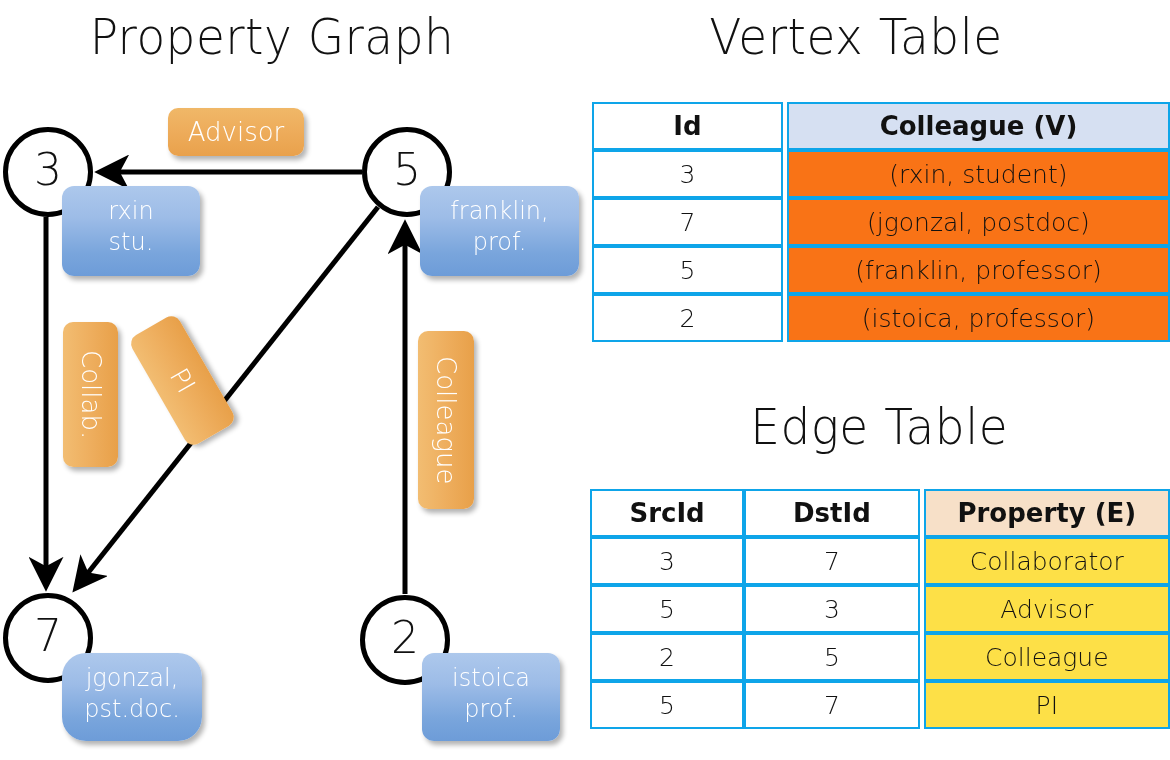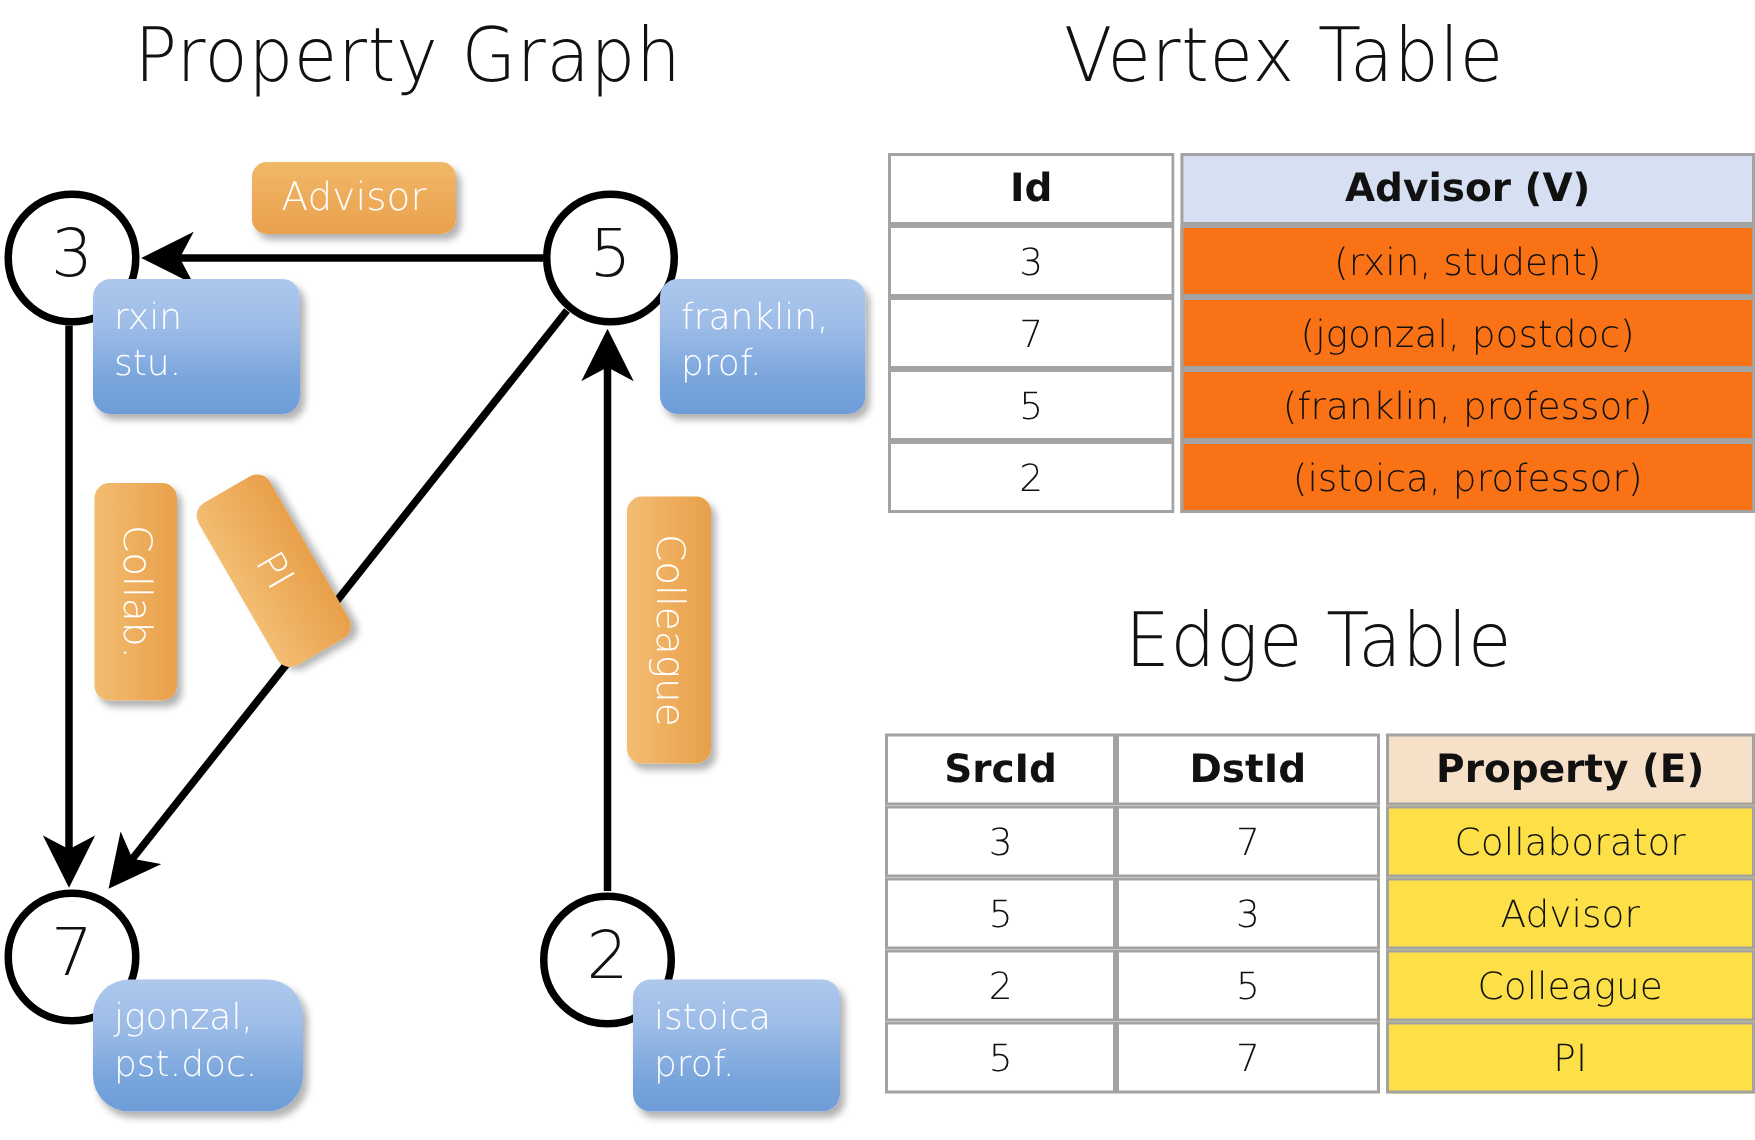--- a/index.html
+++ b/index.html
@@ -79,23 +79,24 @@
     box-shadow: 3px 4px 5px rgba(0,0,0,0.30);
     color: #ffffff;
     font-family: "DejaVu Sans", sans-serif;
     font-weight: 300;
     font-size: 24px;
     line-height: 1.28;
     padding: 10px 14px;
     box-sizing: border-box;
     z-index: 5;
     overflow: hidden;
+    text-align: center;
   }
   #vbox-rxin     { left: 62px;  top: 186px; width: 138px; height: 90px; }
-  #vbox-franklin { left: 440px; top: 186px; width: 137px; height: 90px; }
+  #vbox-franklin { left: 420px; top: 186px; width: 159px; height: 90px; }
   #vbox-jgonzal  { left: 62px;  top: 653px; width: 140px; height: 88px; border-radius: 24px; }
   #vbox-istoica  { left: 422px; top: 653px; width: 138px; height: 88px; }
 
   
   .ebox {
     position: absolute;
     border-radius: 10px;
     background: linear-gradient(180deg,#f0b868 0%, #eead5c 45%, #e9a14c 100%);
     box-shadow: 3px 4px 5px rgba(0,0,0,0.30);
     color: #ffffff;
@@ -139,21 +140,21 @@
 
   
   .tbl {
     position: absolute;
     border-collapse: separate;
     border-spacing: 0;
     font-family: "DejaVu Sans", sans-serif;
     font-weight: 300;
   }
   .tbl td, .tbl th {
-    border: 2px solid #a3a3a3;
+    border: 2px solid #0ea5e9;
     text-align: center;
     font-weight: 300;
     font-size: 25px;
     color: #111;
     padding: 0;
     height: 44px;
     background: #ffffff;
     white-space: nowrap;
   }
   .tbl th {
@@ -248,21 +249,21 @@
   </div>
 </div>
 
 <div class="title" id="title-vertex-table">Vertex Table</div>
 
 <table class="tbl" id="vertex-table">
   <thead>
     <tr>
       <th class="col-id">Id</th>
       <td class="gap-col"></td>
-      <th class="col-prop">Advisor (V)</th>
+      <th class="col-prop">Colleague (V)</th>
     </tr>
   </thead>
   <tbody>
     <tr>
       <td class="col-id">3</td>
       <td class="gap-col"></td>
       <td class="col-prop">(rxin, student)</td>
     </tr>
     <tr>
       <td class="col-id">7</td>

